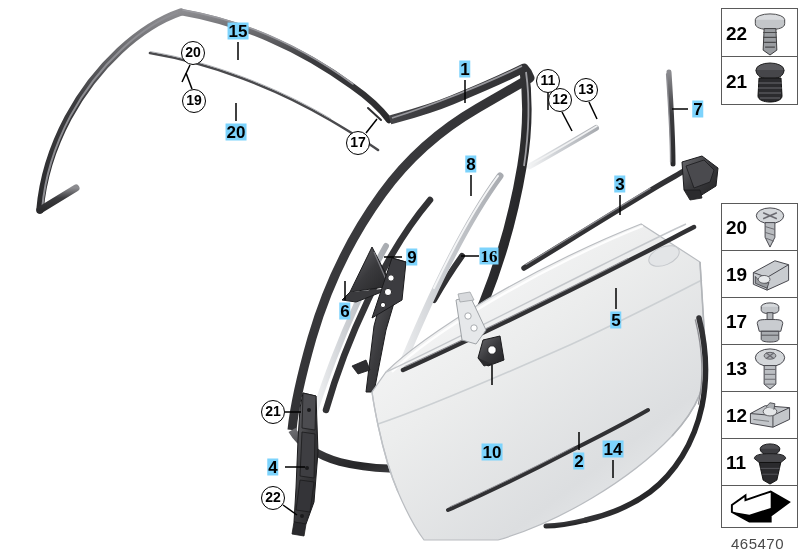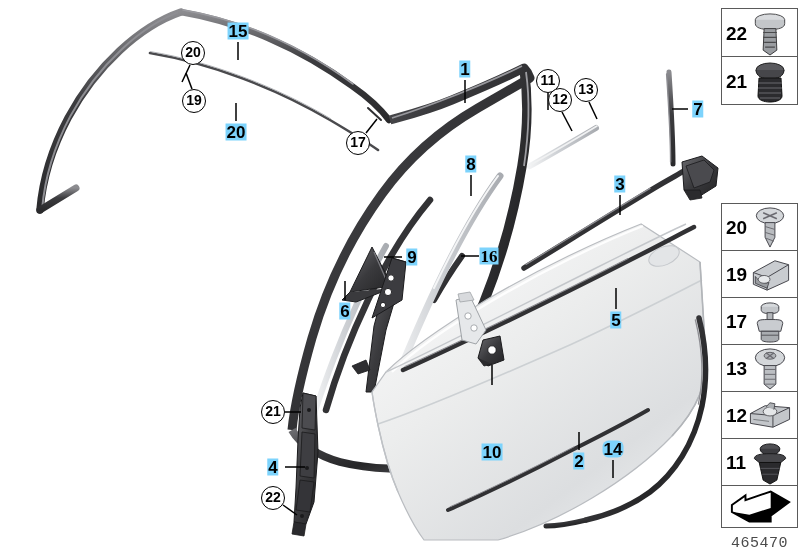--- a/index.html
+++ b/index.html
@@ -80,21 +80,21 @@
   .legend-art {
     position: absolute;
     right: 2px;
     top: 0;
     bottom: 0;
     width: 50px;
   }
   .legend-art svg { width: 100%; height: 100%; }
   .partnumber {
     position: absolute;
-    font-family: Liberation Mono, monospace;
+    font-family: Liberation Sans, sans-serif;
     font-size: 15px;
     color: #4a4a4a;
     letter-spacing: 0.5px;
     white-space: nowrap;
   }
 </style>
 </head>
 <body>
 
 <div id="page">
@@ -330,21 +330,21 @@
       <div class="callout" style="left: 273px; top: 467px;">4</div>
       <div class="callout" style="left: 616px; top: 320px;">5</div>
       <div class="callout" style="left: 345px; top: 311px;">6</div>
       <div class="callout" style="left: 698px; top: 109px;">7</div>
       <div class="callout" style="left: 471px; top: 164px;">8</div>
       <div class="callout" style="left: 412px; top: 257px;">9</div>
       <div class="callout" style="left: 492px; top: 404px; margin-top: 48px;">10</div>
       <div class="callout-circle" style="left: 548px; top: 81px;">11</div>
       <div class="callout-circle" style="left: 560px; top: 100px;">12</div>
       <div class="callout-circle" style="left: 586px; top: 90px;">13</div>
-      <div class="callout" style="left: 613px; top: 449px; border-radius: 6px;">14</div>
+      <div class="callout" style="left: 613px; top: 449px;">14</div>
       <div class="callout" style="left: 238px; top: 31px;">15</div>
       <div class="callout" style="left: 489px; top: 256px; font-family: Liberation Serif, serif;">16</div>
       <div class="callout-circle" style="left: 358px; top: 143px;">17</div>
       <div class="callout" style="left: 236px; top: 132px;">20</div>
       <div class="callout-circle" style="left: 194px; top: 101px;">19</div>
       <div class="callout-circle" style="left: 193px; top: 53px;">20</div>
       <div class="callout-circle" style="left: 273px; top: 412px;">21</div>
       <div class="callout-circle" style="left: 273px; top: 498px;">22</div>
     </div>
 

